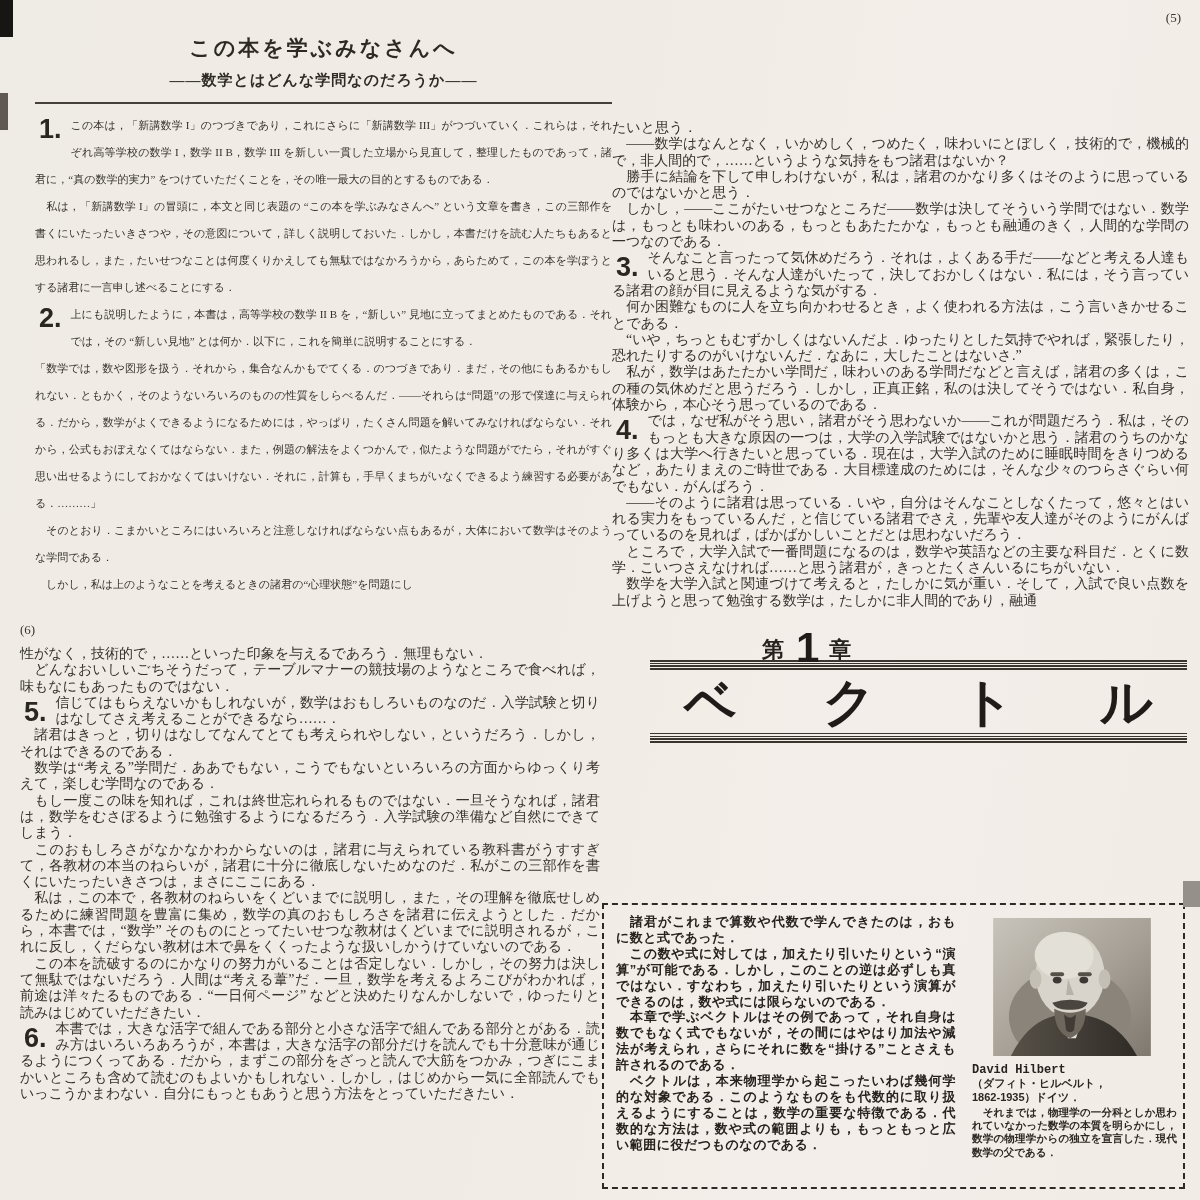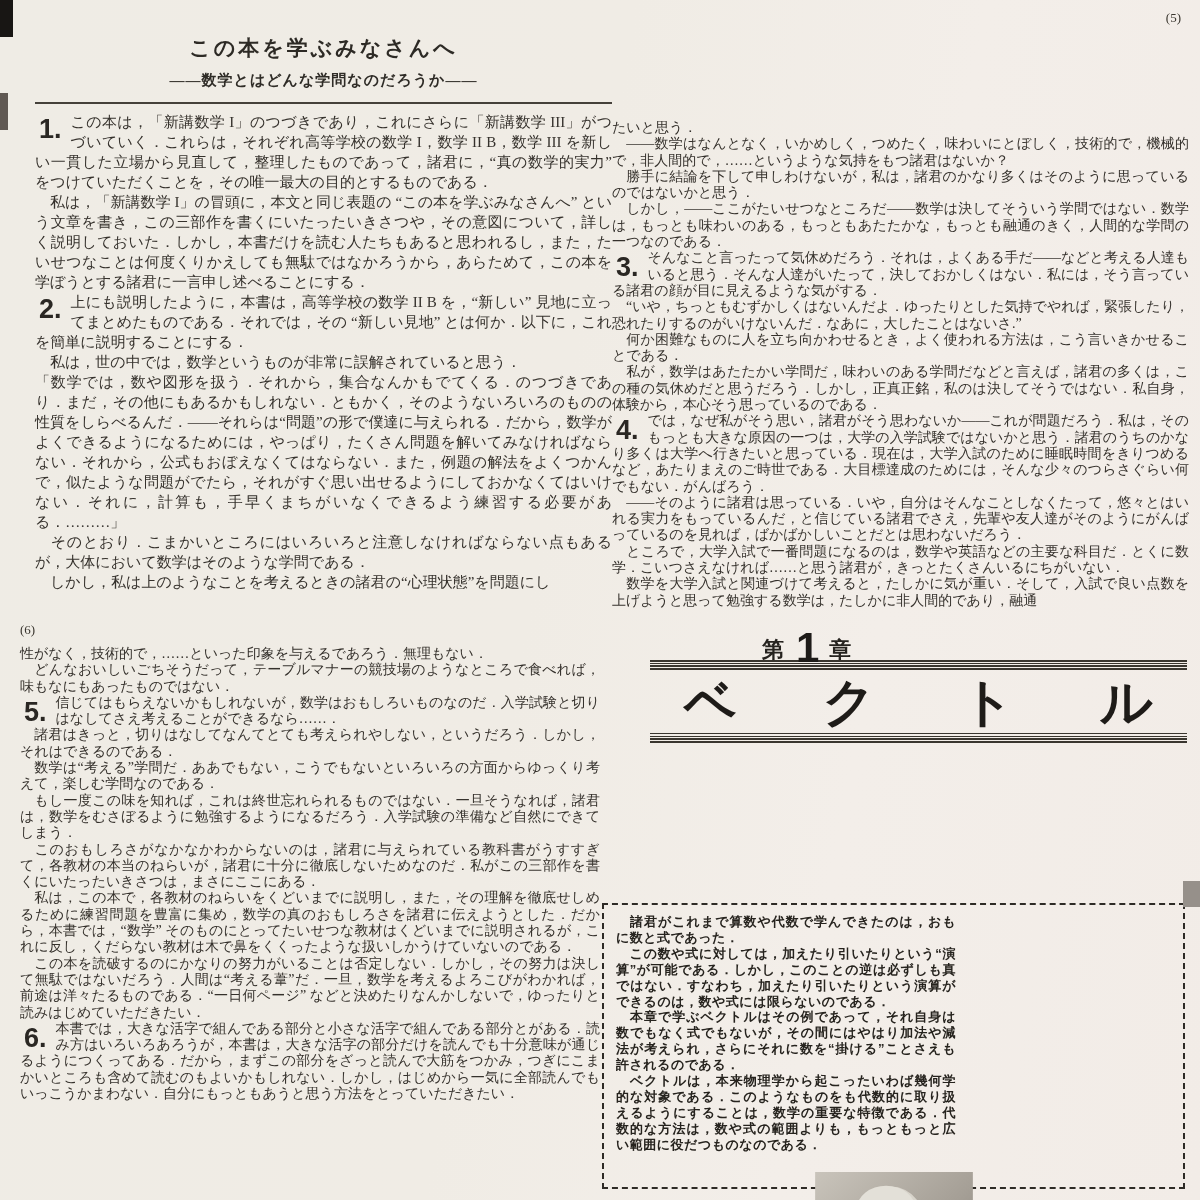--- a/index.html
+++ b/index.html
@@ -10,21 +10,21 @@
   }
   
   p{margin:0;text-align:justify;}
   .sec{overflow:visible;}
   .secnum{
     float:left;font-family:"Liberation Sans", sans-serif;font-weight:bold;
     font-size:27px;line-height:30px;margin:2px 9px 0 4px;color:#2a2723;
   }
   
   .col-tl{position:absolute;left:35px;top:14px;width:577px;margin-top:20px;}
-  .col-tl .body p{font-size:15px;line-height:20px;}
+  .col-tl .body p{font-size:11px;line-height:27px;}
   .pagetitle{font-size:21px;font-weight:bold;text-align:center;letter-spacing:3px;color:#2d2a25;}
   .subtitle{font-size:15px;font-weight:bold;text-align:center;margin-top:9px;letter-spacing:1px;color:#2f2c27;}
   .title-rule{height:2px;background:#45413a;margin:12px 0 8px 0;}
   
   .col-tr{position:absolute;left:612px;top:10px;width:577px;}
   .col-tr .pgnum{text-align:right;font-size:13px;padding-right:8px;color:#3a362f;}
   .col-tr .body{margin-top:94px;}
   .col-tr .body p{font-size:14px;line-height:16.3px;}
   
   .col-bl{position:absolute;left:20px;top:622px;width:580px;}
@@ -40,21 +40,21 @@
     vertical-align:-5px;margin:0 10px;color:#1e1b18;
   }
   .stripes{height:11px;background:repeating-linear-gradient(180deg,#3a362f 0,#3a362f 1.5px,rgba(0,0,0,0) 1.5px,rgba(0,0,0,0) 2.7px);}
   .chapter-title{
     display:flex;justify-content:space-between;padding:0 34px;margin:3px 0;
     font-family:"Liberation Sans", sans-serif;font-size:52px;font-weight:bold;color:#1e1b18;line-height:56px;
   }
   
   .introbox{
     position:absolute;left:602px;top:903px;width:583px;height:286px;
-    border:2.5px dashed #2e2b26;box-sizing:border-box;display:flex;flex-direction:column;
+    border:2.5px dashed #2e2b26;box-sizing:border-box;display:flex;
   }
   .boxtext{width:356px;padding:9px 4px 6px 12px;box-sizing:border-box;}
   .boxtext p{
     font-family:"Liberation Sans", sans-serif;font-weight:bold;
     font-size:13px;line-height:15.9px;color:#26231e;letter-spacing:0.5px;
   }
   .boxside{flex:1;padding-top:13px;text-align:center;}
   .portrait{width:158px;height:138px;display:inline-block;}
   .caption{text-align:left;padding:3px 6px 0 12px;}
   .caption .pname{font-family:"Liberation Mono", monospace;font-size:12px;font-weight:bold;color:#26231e;}
@@ -77,42 +77,41 @@
     <div class="title-rule"></div>
     <div class="body">
         <div class="sec">
           <span class="secnum">1.</span>
           <p>この本は，「新講数学 I」のつづきであり，これにさらに「新講数学 III」がつづいていく．これらは，それぞれ高等学校の数学 I，数学 II B，数学 III を新しい一貫した立場から見直して，整理したものであって，諸君に，“真の数学的実力” をつけていただくことを，その唯一最大の目的とするものである．</p>
           <p>　私は，「新講数学 I」の冒頭に，本文と同じ表題の “この本を学ぶみなさんへ” という文章を書き，この三部作を書くにいたったいきさつや，その意図について，詳しく説明しておいた．しかし，本書だけを読む人たちもあると思われるし，また，たいせつなことは何度くりかえしても無駄ではなかろうから，あらためて，この本を学ぼうとする諸君に一言申し述べることにする．</p>
         </div>
         <div class="sec">
           <span class="secnum">2.</span>
           <p>上にも説明したように，本書は，高等学校の数学 II B を，“新しい” 見地に立ってまとめたものである．それでは，その “新しい見地” とは何か．以下に，これを簡単に説明することにする．</p>
-          <p>　私は，世の中では，数学というものが非常に誤解されていると思う．</p>
           <p>「数学では，数や図形を扱う．それから，集合なんかもでてくる．のつづきであり．まだ，その他にもあるかもしれない．ともかく，そのようないろいろのものの性質をしらべるんだ．——それらは“問題”の形で僕達に与えられる．だから，数学がよくできるようになるためには，やっぱり，たくさん問題を解いてみなければならない．それから，公式もおぼえなくてはならない．また，例題の解法をよくつかんで，似たような問題がでたら，それがすぐ思い出せるようにしておかなくてはいけない．それに，計算も，手早くまちがいなくできるよう練習する必要がある．………」</p>
           <p>　そのとおり．こまかいところにはいろいろと注意しなければならない点もあるが，大体において数学はそのような学問である．</p>
           <p>　しかし，私は上のようなことを考えるときの諸君の“心理状態”を問題にし</p>
         </div>
       </div>
   </div>
 
   <div class="col-tr">
     <div class="pgnum">(5)</div>
     <div class="body">
         <div class="sec">
           <p>たいと思う．</p>
           <p>　——数学はなんとなく，いかめしく，つめたく，味わいにとぼしく，技術的で，機械的で，非人間的で，……というような気持をもつ諸君はないか？</p>
           <p>　勝手に結論を下して申しわけないが，私は，諸君のかなり多くはそのように思っているのではないかと思う．</p>
           <p>　しかし，——ここがたいせつなところだ——数学は決してそういう学問ではない．数学は，もっとも味わいのある，もっともあたたかな，もっとも融通のきく，人間的な学問の一つなのである．</p>
         </div>
         <div class="sec">
           <span class="secnum">3.</span>
           <p>そんなこと言ったって気休めだろう．それは，よくある手だ——などと考える人達もいると思う．そんな人達がいたって，決しておかしくはない．私には，そう言っている諸君の顔が目に見えるような気がする．</p>
+          <p>　何か困難なものに人を立ち向かわせるとき，よく使われる方法は，こう言いきかせることである．</p>
           <p>　“いや，ちっともむずかしくはないんだよ．ゆったりとした気持でやれば，緊張したり，恐れたりするのがいけないんだ．なあに，大したことはないさ.”</p>
-          <p>　何か困難なものに人を立ち向かわせるとき，よく使われる方法は，こう言いきかせることである．</p>
           <p>　私が，数学はあたたかい学問だ，味わいのある学問だなどと言えば，諸君の多くは，この種の気休めだと思うだろう．しかし，正真正銘，私のは決してそうではない．私自身，体験から，本心そう思っているのである．</p>
         </div>
         <div class="sec">
           <span class="secnum">4.</span>
           <p>では，なぜ私がそう思い，諸君がそう思わないか——これが問題だろう．私は，そのもっとも大きな原因の一つは，大学の入学試験ではないかと思う．諸君のうちのかなり多くは大学へ行きたいと思っている．現在は，大学入試のために睡眠時間をきりつめるなど，あたりまえのご時世である．大目標達成のためには，そんな少々のつらさぐらい何でもない．がんばろう．</p>
           <p>　——そのように諸君は思っている．いや，自分はそんなことしなくたって，悠々とはいれる実力をもっているんだ，と信じている諸君でさえ，先輩や友人達がそのようにがんばっているのを見れば，ばかばかしいことだとは思わないだろう．</p>
           <p>　ところで，大学入試で一番問題になるのは，数学や英語などの主要な科目だ．とくに数学．こいつさえなければ……と思う諸君が，きっとたくさんいるにちがいない．</p>
           <p>　数学を大学入試と関連づけて考えると，たしかに気が重い．そして，入試で良い点数を上げようと思って勉強する数学は，たしかに非人間的であり，融通</p>
         </div>
       </div>

